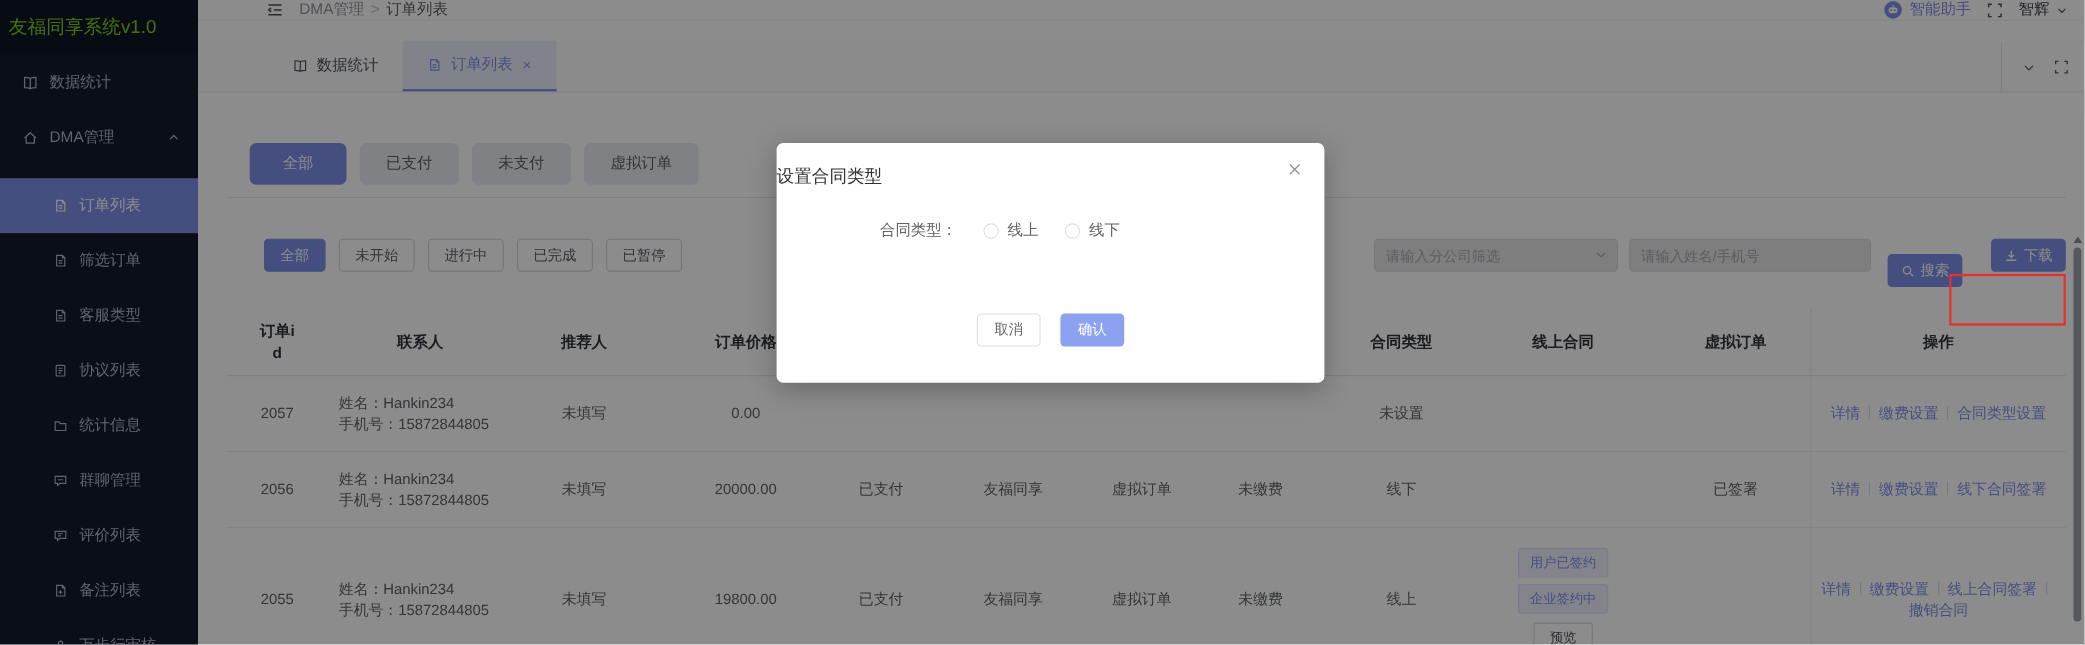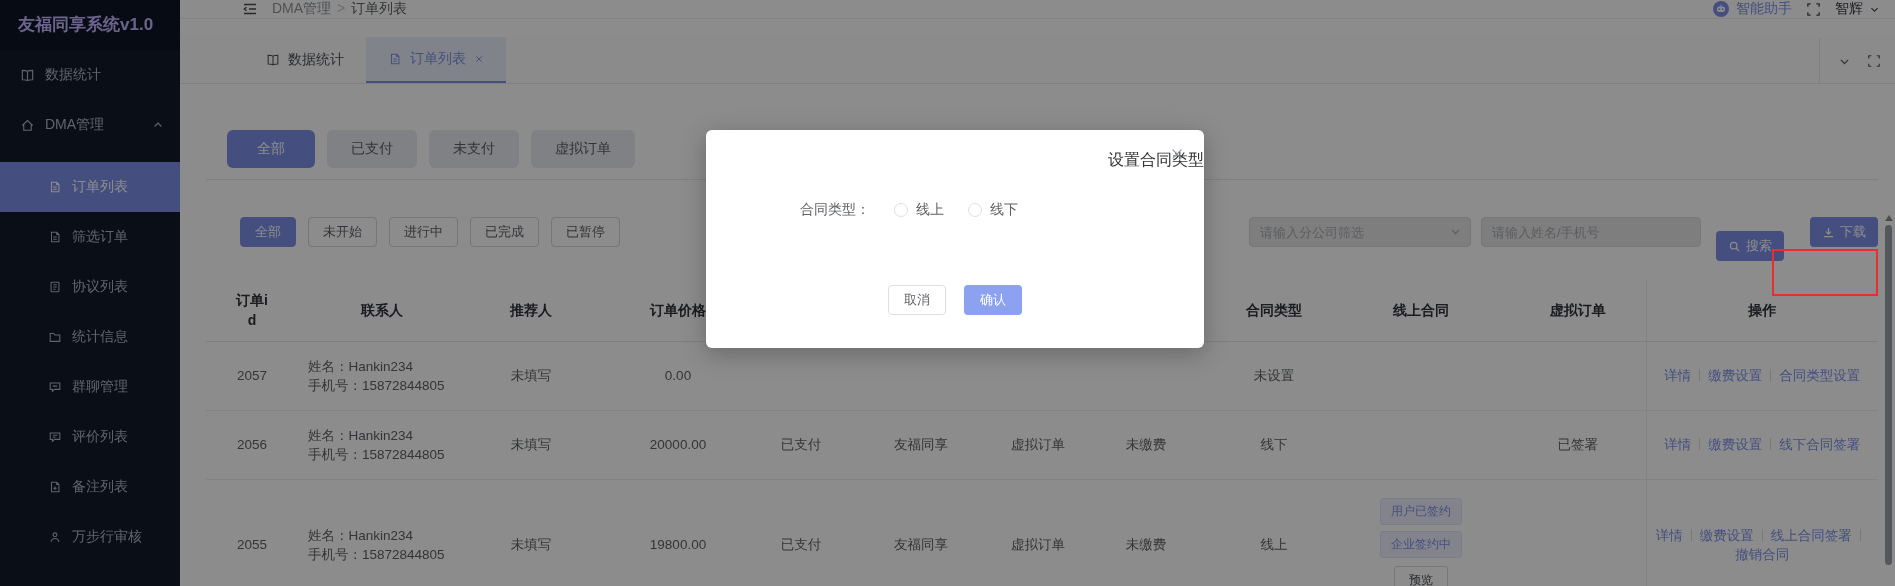--- a/index.html
+++ b/index.html
@@ -2,21 +2,21 @@
 <html><head>
 <meta charset="utf-8">
 <style>
   * { margin:0; padding:0; box-sizing:border-box; }
   html,body { width:1895px; height:586px; overflow:hidden; }
   body { font-family:"Liberation Sans","DejaVu Sans",sans-serif; font-size:14px; color:#606266; background:#fff; }
   .app { position:relative; width:1895px; height:586px; overflow:hidden; display:flex; }
 
   
   .sidebar { width:180px; height:586px; background:#111a2b; flex:none; overflow:hidden; }
-  .logo { height:50px; line-height:50px; padding-left:18px; color:#c4b5fd; font-size:17px; font-weight:bold; background:#0e1626; white-space:nowrap; }
+  .logo { height:50px; line-height:50px; padding-left:8px; color:#84cc16; font-size:17px; font-weight:normal; background:#0e1626; white-space:nowrap; }
   .menu-item { height:50px; display:flex; align-items:center; gap:10px; padding-left:20px; color:#aeb6c8; font-size:14px; cursor:pointer; position:relative; }
   .menu-item svg { flex:none; }
   .menu-item .chev { position:absolute; right:16px; }
   .submenu { margin-top:12px; }
   .submenu .menu-item { padding-left:48px; }
   .submenu .menu-item.active { background:#7e91e8; color:#fff; }
 
   
   .main { flex:1; display:flex; flex-direction:column; background:#fff; position:relative;gap:19px; }
 
@@ -74,21 +74,21 @@
 
   
   .scrollbar { position:absolute; right:2px; top:215px; width:8px; bottom:0; z-index:5; }
   .scroll-up { width:0; height:0; border-left:4px solid transparent; border-right:4px solid transparent; border-bottom:6px solid #8a8f99; margin-bottom:4px; }
   .scroll-thumb { width:7px; border-radius:4px; background:#9a9ea8; height:340px; }
 
   
   .overlay { position:absolute; inset:0; background:rgba(0,0,0,0.45); z-index:10; }
   .red-box { position:absolute; left:1772px; top:249px; width:106px; height:47px; border:2px solid #e82e2e; z-index:15; }
   .modal { position:absolute; left:706px; top:130px; width:498px; height:218px; background:#fff; border-radius:6px; box-shadow:0 6px 24px rgba(0,0,0,0.25); z-index:20; }
-  .modal-title { text-align:right; padding-top:20px; font-size:16px; color:#303133;padding-left:44px; }
+  .modal-title { text-align:left; padding-top:20px; font-size:16px; color:#303133; }
   .modal-close { position:absolute; right:20px; top:17px; color:#909399; cursor:pointer; display:flex; }
   .modal-body { margin-top:30px; padding-left:94px; display:flex; align-items:center; font-size:14px; color:#606266; }
   .radio { display:inline-flex; align-items:center; gap:8px; margin-left:24px; cursor:pointer; }
   .radio-circle { width:14px; height:14px; border:1px solid #dcdfe6; border-radius:50%; background:#fff; display:inline-block; }
   .modal-footer { margin-top:66px; display:flex; justify-content:center; gap:18px; }
   .btn-cancel { width:58px; height:30px; background:#fff; border:1px solid #dcdfe6; border-radius:4px; color:#606266; font-size:13px; cursor:pointer; font-family:inherit; }
   .btn-confirm { width:58px; height:30px; background:#8ca1f0; border:none; border-radius:4px; color:#fff; font-size:13px; cursor:pointer; font-family:inherit; }
 </style>
 </head>
 <body>
@@ -118,20 +118,26 @@
           <svg width="14" height="14" viewBox="0 0 16 16" fill="none" stroke="currentColor" stroke-width="1.2">
               <path d="M4 2.5h6L12.5 5v8.5H4z M10 2.5V5h2.5 M6 8h4 M6 10.5h4"></path>
             </svg>
           <span>订单列表</span>
         </div>
         <div class="menu-item">
           <svg width="14" height="14" viewBox="0 0 16 16" fill="none" stroke="currentColor" stroke-width="1.2">
               <path d="M4 2.5h6L12.5 5v8.5H4z M10 2.5V5h2.5 M6 8h4 M6 10.5h4"></path>
             </svg>
           <span>筛选订单</span>
+        </div>
+        <div class="menu-item">
+          <svg width="14" height="14" viewBox="0 0 16 16" fill="none" stroke="currentColor" stroke-width="1.2">
+              <path d="M4 2.5h6L12.5 5v8.5H4z M10 2.5V5h2.5 M6 8h4 M6 10.5h4"></path>
+            </svg>
+          <span>客服类型</span>
         </div>
         <div class="menu-item">
           <svg width="14" height="14" viewBox="0 0 16 16" fill="none" stroke="currentColor" stroke-width="1.2">
               <rect x="3.5" y="2.5" width="9" height="11" rx="1"></rect>
               <path d="M6 5.5h4 M6 8h4 M6 10.5h2.5"></path>
             </svg>
           <span>协议列表</span>
         </div>
         <div class="menu-item">
           <svg width="14" height="14" viewBox="0 0 16 16" fill="none" stroke="currentColor" stroke-width="1.2">

